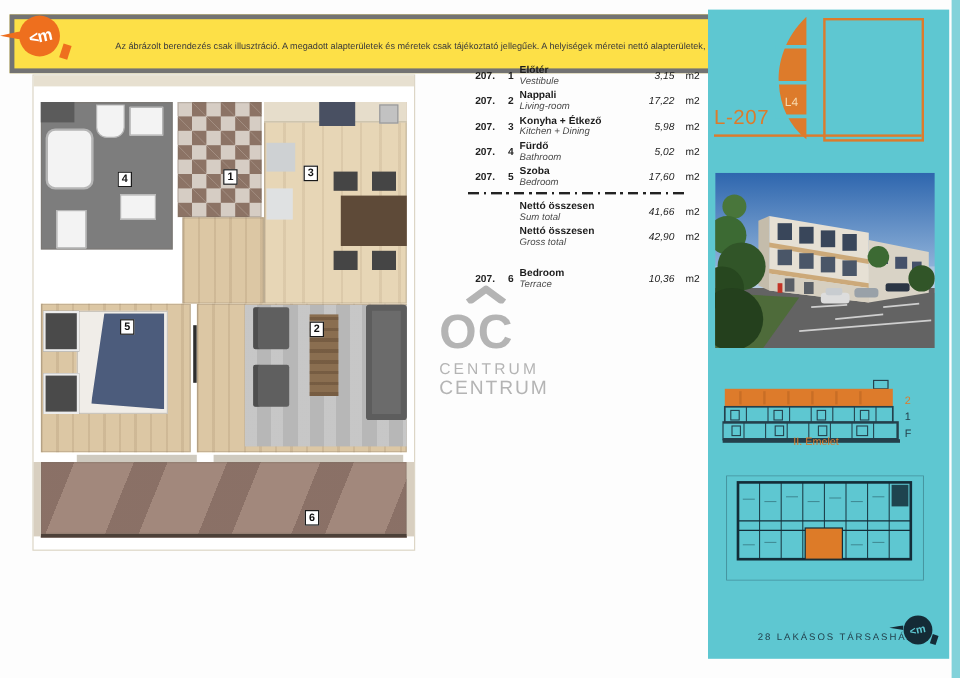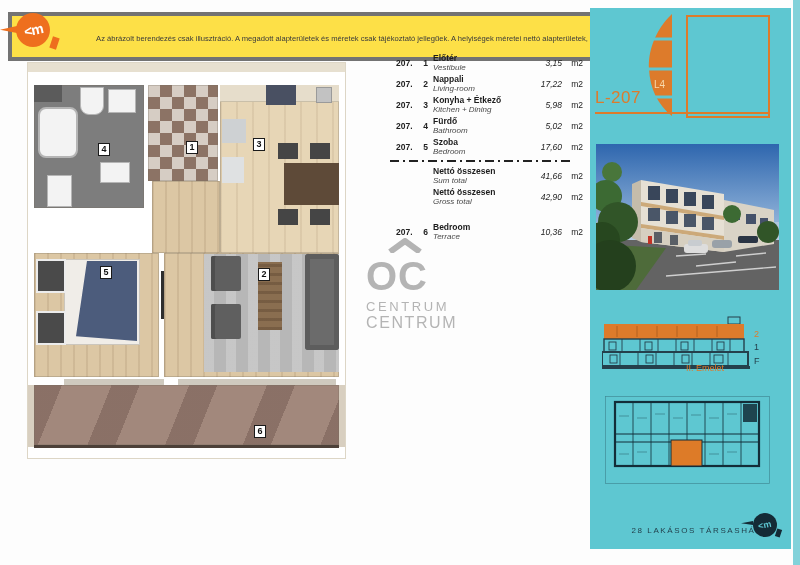--- a/index.html
+++ b/index.html
@@ -59,21 +59,21 @@
 
   
   .panel{left:590px;top:8px;width:201px;height:541px;background:#5ec7d1;}
   .edge-strip{left:793px;top:0;width:7px;height:565px;background:#82d2da;}
   .unit-code{left:5px;top:80px;font-size:17px;color:#dd7b2b;letter-spacing:0.5px;text-align:center;}
   .orange-frame{left:96px;top:7px;width:80px;height:99px;border:2px solid #dd7b2b;}
   .orange-hr{left:5px;top:104px;width:173px;height:2px;background:#dd7b2b;}
   .sail{left:56px;top:5px;}
   .photo{left:6px;top:136px;width:183px;height:146px;}
   .section-d{left:12px;top:308px;}
-  .floor-caption{left:0;top:355px;width:180px;text-align:center;font-size:9px;color:#dd7b2b;padding-left:25px;}
+  .floor-caption{left:0;top:355px;width:180px;text-align:center;font-size:9px;color:#dd7b2b;}
   .keyplan{left:15px;top:388px;}
   .footer-caption{left:0px;top:518px;width:172px;text-align:right;font-size:8px;
                   letter-spacing:1.6px;color:#23424e;}
   .f-logo-circle{left:163px;top:505px;width:24px;height:24px;border-radius:50%;background:#142b36;
                  display:flex;align-items:center;justify-content:center;}
   .f-logo-glyph{color:#5ec7d1;font-weight:bold;font-size:9px;transform:rotate(-12deg);}
   .f-logo-dash{left:151px;top:513px;width:12px;height:4px;background:#142b36;
                clip-path:polygon(0 55%,100% 0,100% 100%);}
   .f-logo-chip{left:186px;top:521px;width:5px;height:8px;background:#142b36;transform:rotate(18deg);}
 </style>

